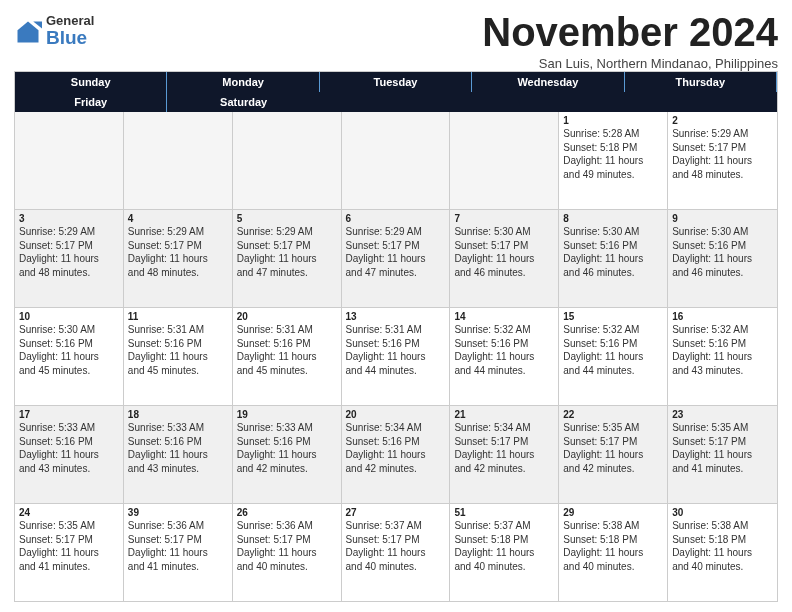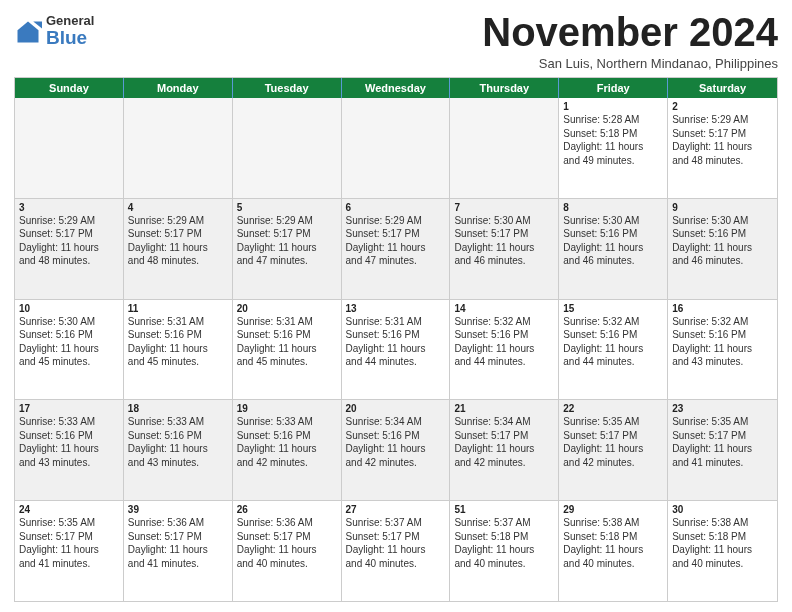--- a/index.html
+++ b/index.html
@@ -14,21 +14,20 @@
       width: 792px;
       height: 612px;
       padding: 10px 14px 10px 14px;
       display: flex;
       flex-direction: column;
     }
     .header {
       display: flex;
       justify-content: space-between;
       align-items: flex-start;
-      margin-bottom: 6px;
     }
     .logo {
       display: flex;
       align-items: center;
       gap: 4px;
       margin-top: 4px;
     }
     .logo-text {
       display: flex;
       flex-direction: column;
@@ -63,22 +62,22 @@
       margin-top: 2px;
     }
     .calendar {
       flex: 1;
       display: flex;
       flex-direction: column;
       border: 1px solid #ccc;
     }
     .cal-header {
       display: grid;
-      grid-template-columns: repeat(7, 1fr);
-      background: #15803d;
+      grid-template-columns: repeat(5, 1fr);
+      background: #0f172a;
     }
     .cal-header-cell {
       color: #fff;
       font-size: 11px;
       font-weight: bold;
       text-align: center;
       padding: 4px 2px;
       border-right: 1px solid #5a9ad4;
     }
     .cal-header-cell:last-child {

